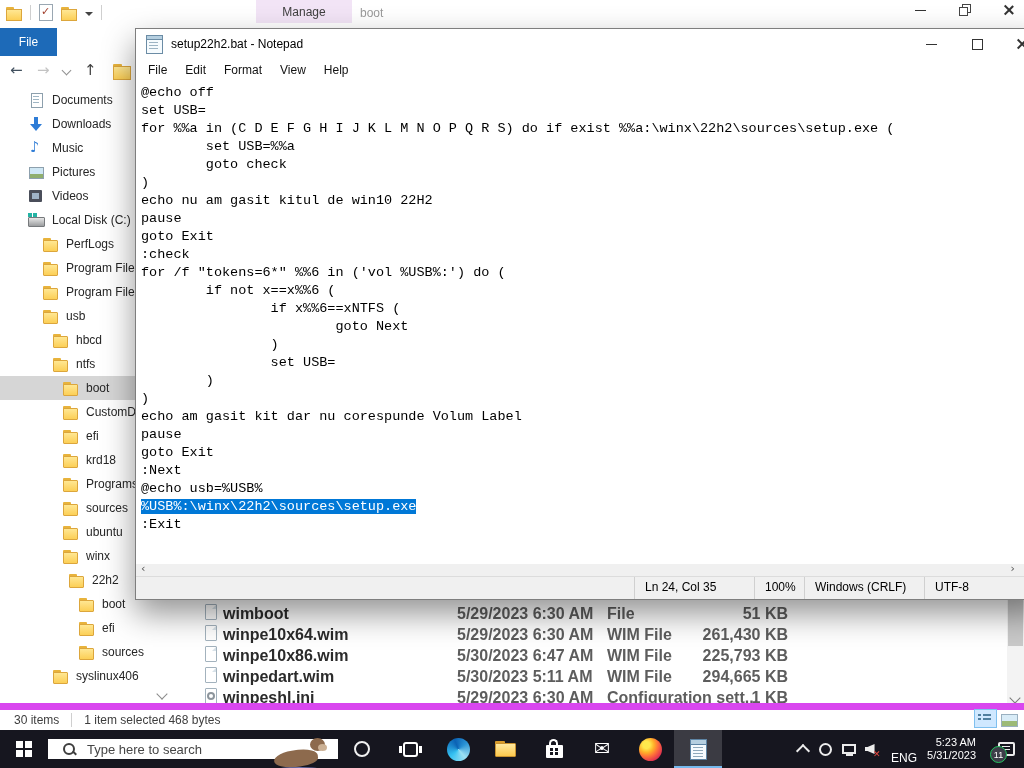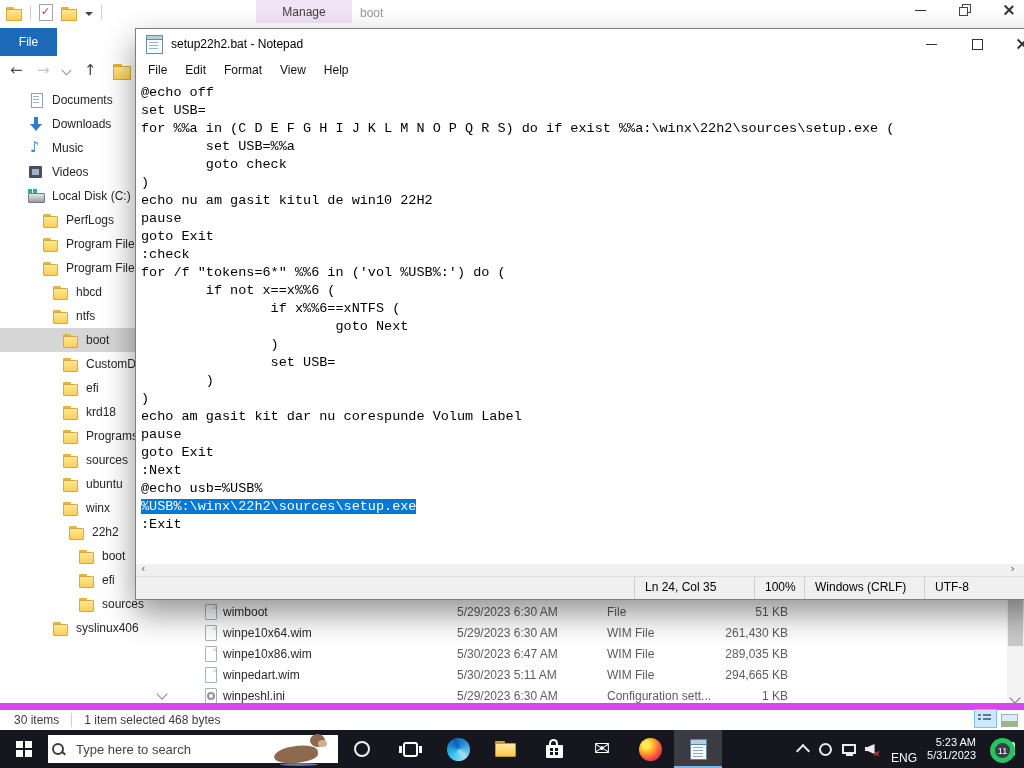--- a/index.html
+++ b/index.html
@@ -58,21 +58,21 @@
   .i-music::before{content:"♪";position:absolute;left:2px;top:-2px;font-size:15px;color:#2e7cd6;font-family:"DejaVu Sans",sans-serif;}
   .i-picture::before{content:"";position:absolute;left:1px;top:3px;width:13px;height:10px;border:1px solid #8da0ad;background:linear-gradient(#cfe7f4 55%,#8fae6d 45%);}
   .i-video::before{content:"";position:absolute;left:1px;top:2px;width:13px;height:12px;background:#4a4e5a;border-radius:1px;}
   .i-video::after{content:"";position:absolute;left:4px;top:5px;width:7px;height:6px;background:#9fb3c8;}
   .i-disk::before{content:"";position:absolute;left:0;top:5px;width:15px;height:8px;background:linear-gradient(#e6e6e6,#9b9d9f);border:1px solid #76797c;border-radius:1px;}
   .i-disk::after{content:"";position:absolute;left:0;top:1px;width:4px;height:4px;background:#23b3a4;box-shadow:5px 0 0 #23b3a4;}
   .tree-sc{position:absolute;left:158px;top:690px;width:7px;height:7px;border-right:1.5px solid #8a8a8a;border-bottom:1.5px solid #8a8a8a;transform:rotate(45deg);}
 
   .file-pane{position:absolute;left:176px;top:88px;right:17px;bottom:20px;overflow:hidden;}
   .file-rows{position:absolute;left:0;right:0;top:514px;}
-  .frow{height:21px;position:relative;font-size:12px;color:#5d5d5d;}
+  .frow{height:21px;position:relative;font-size:16px;color:#5d5d5d;font-weight:bold;}
   .fic{width:16px;height:16px;position:absolute;left:26px;top:2px;}
   .i-file::before{content:"";position:absolute;left:3px;top:0;width:10px;height:14px;background:#fff;border:1px solid #a3b2bd;border-radius:1px;}
   .i-file::after{content:"";position:absolute;left:10px;top:1px;border-left:4px solid transparent;border-bottom:4px solid #d7e1e8;}
   .i-config::before{content:"";position:absolute;left:3px;top:0;width:10px;height:14px;background:#fff;border:1px solid #a3b2bd;border-radius:1px;}
   .i-config::after{content:"";position:absolute;left:5px;top:4px;width:4px;height:4px;border-radius:50%;border:2px solid #8d959c;background:#fff;}
   .fname{position:absolute;left:47px;top:3px;color:#2b2b2b;}
   .fdate{position:absolute;left:281px;top:3px;}
   .ftype{position:absolute;left:431px;top:3px;}
   .fsize{position:absolute;left:490px;width:122px;top:3px;text-align:right;}
 
@@ -109,21 +109,21 @@
   .np-status{position:absolute;left:0;right:0;bottom:0;height:22px;background:#f0f0f0;border-top:1px solid #dcdcdc;display:flex;font-size:12px;color:#000;}
   .s-fill{flex:1;}
   .s-sec{border-left:1px solid #d0d0d0;padding-left:10px;line-height:21px;box-sizing:border-box;flex:none;}
   .s-cursor{width:120px;} .s-zoom{width:50px;} .s-eol{width:120px;} .s-enc{width:120px;}
 
   
   #taskbar{position:absolute;left:0;right:0;bottom:0;height:38px;background:#16161f;display:flex;align-items:center;}
   .start-btn{width:48px;height:38px;display:flex;align-items:center;justify-content:center;flex:none;}
   .win-logo{width:16px;height:16px;position:relative;}
   .win-logo::before{content:"";position:absolute;left:0;top:0;width:7px;height:7px;background:#fff;box-shadow:9px 0 0 #fff,0 9px 0 #fff,9px 9px 0 #fff;}
-  .search-box{position:relative;width:290px;height:28px;background:#fff;display:flex;align-items:center;padding-left:4px;box-sizing:border-box;flex:none;}
+  .search-box{position:relative;width:290px;height:20px;background:#fff;display:flex;align-items:center;padding-left:15px;box-sizing:border-box;flex:none;}
   .magnifier{width:8px;height:8px;border:2px solid #3e3e3e;border-radius:50%;position:relative;margin-right:10px;flex:none;}
   .magnifier::after{content:"";position:absolute;left:7px;top:7px;width:5px;height:2px;background:#3e3e3e;transform:rotate(45deg);}
   .search-input{border:none;outline:none;font-size:13px;color:#333;width:160px;background:transparent;font-family:"Liberation Sans",sans-serif;}
   .search-input::placeholder{color:#454545;opacity:1;}
   .otter{position:absolute;right:4px;top:-4px;width:62px;height:38px;}
   .otter::before{content:"";position:absolute;left:2px;bottom:6px;width:44px;height:17px;background:#8d6a4d;border-radius:55% 45% 45% 50%;transform:rotate(-6deg);}
   .otter::after{content:"";position:absolute;right:9px;top:3px;width:15px;height:13px;background:#8d6a4d;border-radius:50%;}
   .otter .muzzle{position:absolute;right:7px;top:9px;width:9px;height:7px;background:#cbb094;border-radius:50%;z-index:1;}
   .otter .oshadow{position:absolute;left:8px;bottom:3px;width:38px;height:3px;background:#7a80c9;border-radius:50%;opacity:.85;}
   .taskbar-apps{display:flex;height:38px;}
@@ -156,21 +156,21 @@
   [data-icon="network"]{width:14px;height:10px;border:2px solid #ececec;box-sizing:border-box;}
   [data-icon="network"]::after{content:"";position:absolute;left:2px;bottom:-4px;width:7px;height:2px;background:#ececec;}
   [data-icon="volume-muted"]{width:14px;height:12px;}
   [data-icon="volume-muted"]::before{content:"";position:absolute;left:0;top:1px;width:10px;height:10px;background:#ececec;clip-path:polygon(0 30%,30% 30%,100% 0,100% 100%,30% 70%,0 70%);}
   [data-icon="volume-muted"]::after{content:"✕";position:absolute;right:-2px;bottom:-4px;color:#e8483f;font-size:9px;font-weight:bold;font-family:"DejaVu Sans",sans-serif;}
   .tray-lang{color:#fff;font-size:12px;margin:17px 10px 0 8px;}
   .clock{color:#fff;font-size:11px;text-align:right;line-height:13px;margin-right:10px;}
   .notif{position:relative;width:34px;height:38px;display:flex;align-items:center;justify-content:center;}
   .notif-icon{width:17px;height:14px;border:2px solid #ececec;border-radius:2px;box-sizing:border-box;position:relative;margin-left:6px;}
   .notif-icon::after{content:"";position:absolute;left:2px;top:2px;width:8px;height:1px;background:#ececec;box-shadow:0 3px 0 #ececec;}
-  .notif-badge{position:absolute;left:4px;bottom:5px;width:15px;height:15px;border-radius:50%;background:#3d3d49;color:#fff;font-size:9px;display:flex;align-items:center;justify-content:center;border:5px solid #22c55e;box-sizing:content-box;}
+  .notif-badge{position:absolute;left:4px;bottom:5px;width:15px;height:15px;border-radius:50%;background:#3d3d49;color:#fff;font-size:9px;display:flex;align-items:center;justify-content:center;border:1px solid #22c55e;box-sizing:content-box;}
 </style>
 </head>
 <body>
 
 <div id="screen">
 
   <div id="explorer">
     <div class="ex-titlebar">
       <div class="qat">
         <span class="mini-folder"></span>
@@ -207,38 +207,46 @@
         </div>
         <div class="tree-row lvl1">
           <span class="ticon i-download"></span>
           <span class="tlabel">Downloads</span>
         </div>
         <div class="tree-row lvl1">
           <span class="ticon i-music"></span>
           <span class="tlabel">Music</span>
         </div>
         <div class="tree-row lvl1">
+          <span class="ticon i-picture"></span>
+          <span class="tlabel">Pictures</span>
+        </div>
+        <div class="tree-row lvl1">
           <span class="ticon i-video"></span>
           <span class="tlabel">Videos</span>
         </div>
         <div class="tree-row lvl1">
           <span class="ticon i-disk"></span>
           <span class="tlabel">Local Disk (C:)</span>
         </div>
         <div class="tree-row lvl2">
           <span class="ticon i-folder"></span>
           <span class="tlabel">PerfLogs</span>
         </div>
         <div class="tree-row lvl2">
           <span class="ticon i-folder"></span>
           <span class="tlabel">Program Files</span>
         </div>
         <div class="tree-row lvl2">
           <span class="ticon i-folder"></span>
           <span class="tlabel">Program Files</span>
+        </div>
+        <div class="tree-row lvl2">
+          <span class="ticon i-folder"></span>
+          <span class="tlabel">usb</span>
         </div>
         <div class="tree-row lvl3">
           <span class="ticon i-folder"></span>
           <span class="tlabel">hbcd</span>
         </div>
         <div class="tree-row lvl3">
           <span class="ticon i-folder"></span>
           <span class="tlabel">ntfs</span>
         </div>
         <div class="tree-row lvl4 selected">
@@ -309,21 +317,21 @@
             <span class="fname">winpe10x64.wim</span>
             <span class="fdate">5/29/2023 6:30 AM</span>
             <span class="ftype">WIM File</span>
             <span class="fsize">261,430 KB</span>
           </div>
           <div class="frow">
             <span class="fic i-file"></span>
             <span class="fname">winpe10x86.wim</span>
             <span class="fdate">5/30/2023 6:47 AM</span>
             <span class="ftype">WIM File</span>
-            <span class="fsize">289,035 KB</span>
+            <span class="fsize">225,793 KB</span>
           </div>
           <div class="frow">
             <span class="fic i-file"></span>
             <span class="fname">winpedart.wim</span>
             <span class="fdate">5/30/2023 5:11 AM</span>
             <span class="ftype">WIM File</span>
             <span class="fsize">294,665 KB</span>
           </div>
           <div class="frow">
             <span class="fic i-config"></span>

